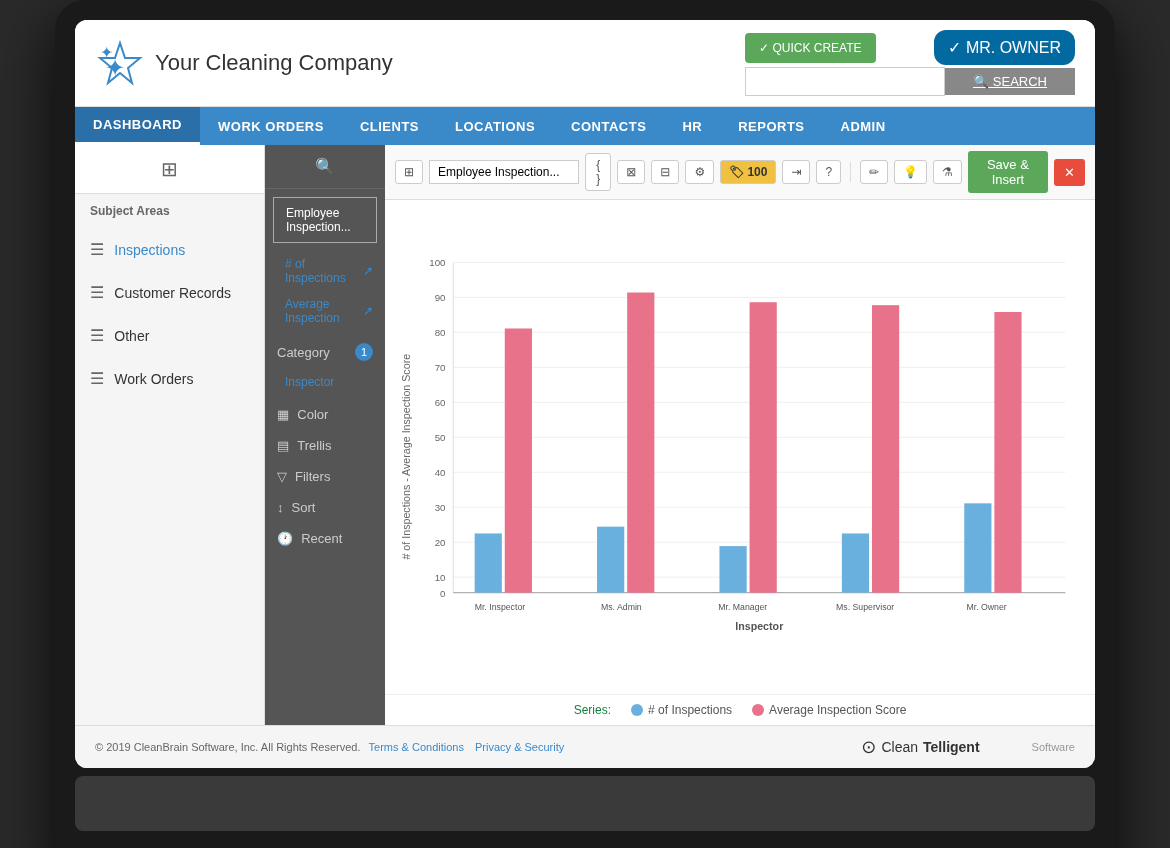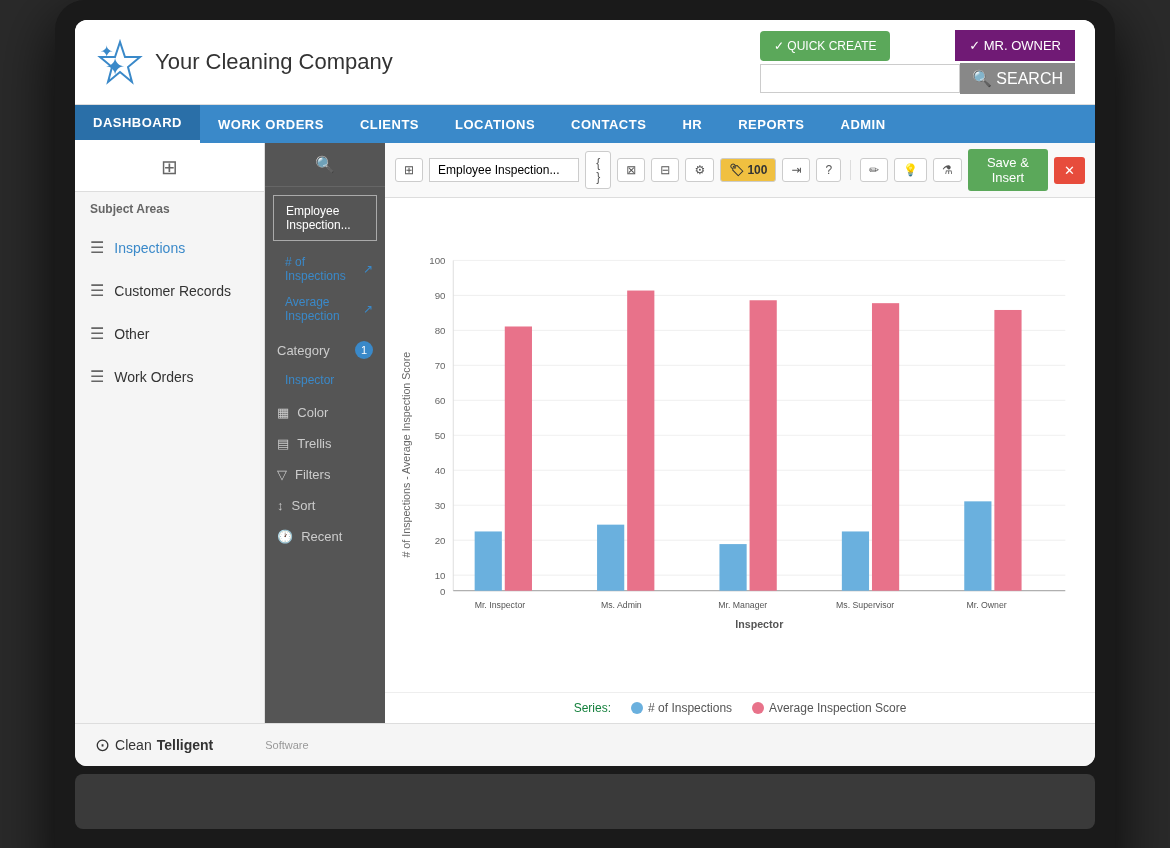--- a/index.html
+++ b/index.html
@@ -53,47 +53,48 @@
       border: none;
       padding: 8px 14px;
       border-radius: 4px;
       cursor: pointer;
       font-size: 12px;
       display: flex;
       align-items: center;
       gap: 5px;
     }
     .mr-owner-btn {
-      background: #701a75;
+      background: #0369a1;
       color: #fff;
       border: none;
       padding: 8px 14px;
-      border-radius: 0;
-      cursor: pointer;
-      font-size: 13px;
+      border-radius: 12px;
+      cursor: pointer;
+      font-size: 16px;
       display: flex;
       align-items: center;
       gap: 5px;
     }
     .search-input {
       border: 1px solid #ccc;
       padding: 6px 10px;
       width: 200px;
       font-size: 13px;
     }
     .search-btn {
       background: #888;
       color: #fff;
       border: none;
-      padding: 6px 12px;
-      cursor: pointer;
-      font-size: 16px;
+      padding: 6px 28px;
+      cursor: pointer;
+      font-size: 13px;
       display: flex;
       align-items: center;
       gap: 4px;
+      text-decoration: underline;
     }
     .header-top-row {
       display: flex;
       align-items: center;
       justify-content: space-between;
     }
     .header-bottom-row {
       display: flex;
       justify-content: flex-end;
       align-items: center;
@@ -546,20 +547,27 @@
           </div>
           <div class="legend-item">
             <div class="legend-dot" style="background:#e8728a;"></div>
             <span>Average Inspection Score</span>
           </div>
         </div>
       </div>
     </div>
 
     <div class="footer">
+      <div>
+        <span>© 2019 CleanBrain Software, Inc. All Rights Reserved.</span>
+        <span class="footer-links">
+          <a href="#">Terms &amp; Conditions</a>
+          <a href="#" style="margin-left:8px;">Privacy &amp; Security</a>
+        </span>
+      </div>
       <div class="footer-brand">
         <span style="font-size:18px;">⊙</span>
         <span>Clean</span>
           <strong>Telligent</strong>
         <span style="font-size:11px; color:#999;padding-left:47px;">Software</span>
       </div>
     </div>
   </div>
   <div class="keyboard"></div>
 </div>

